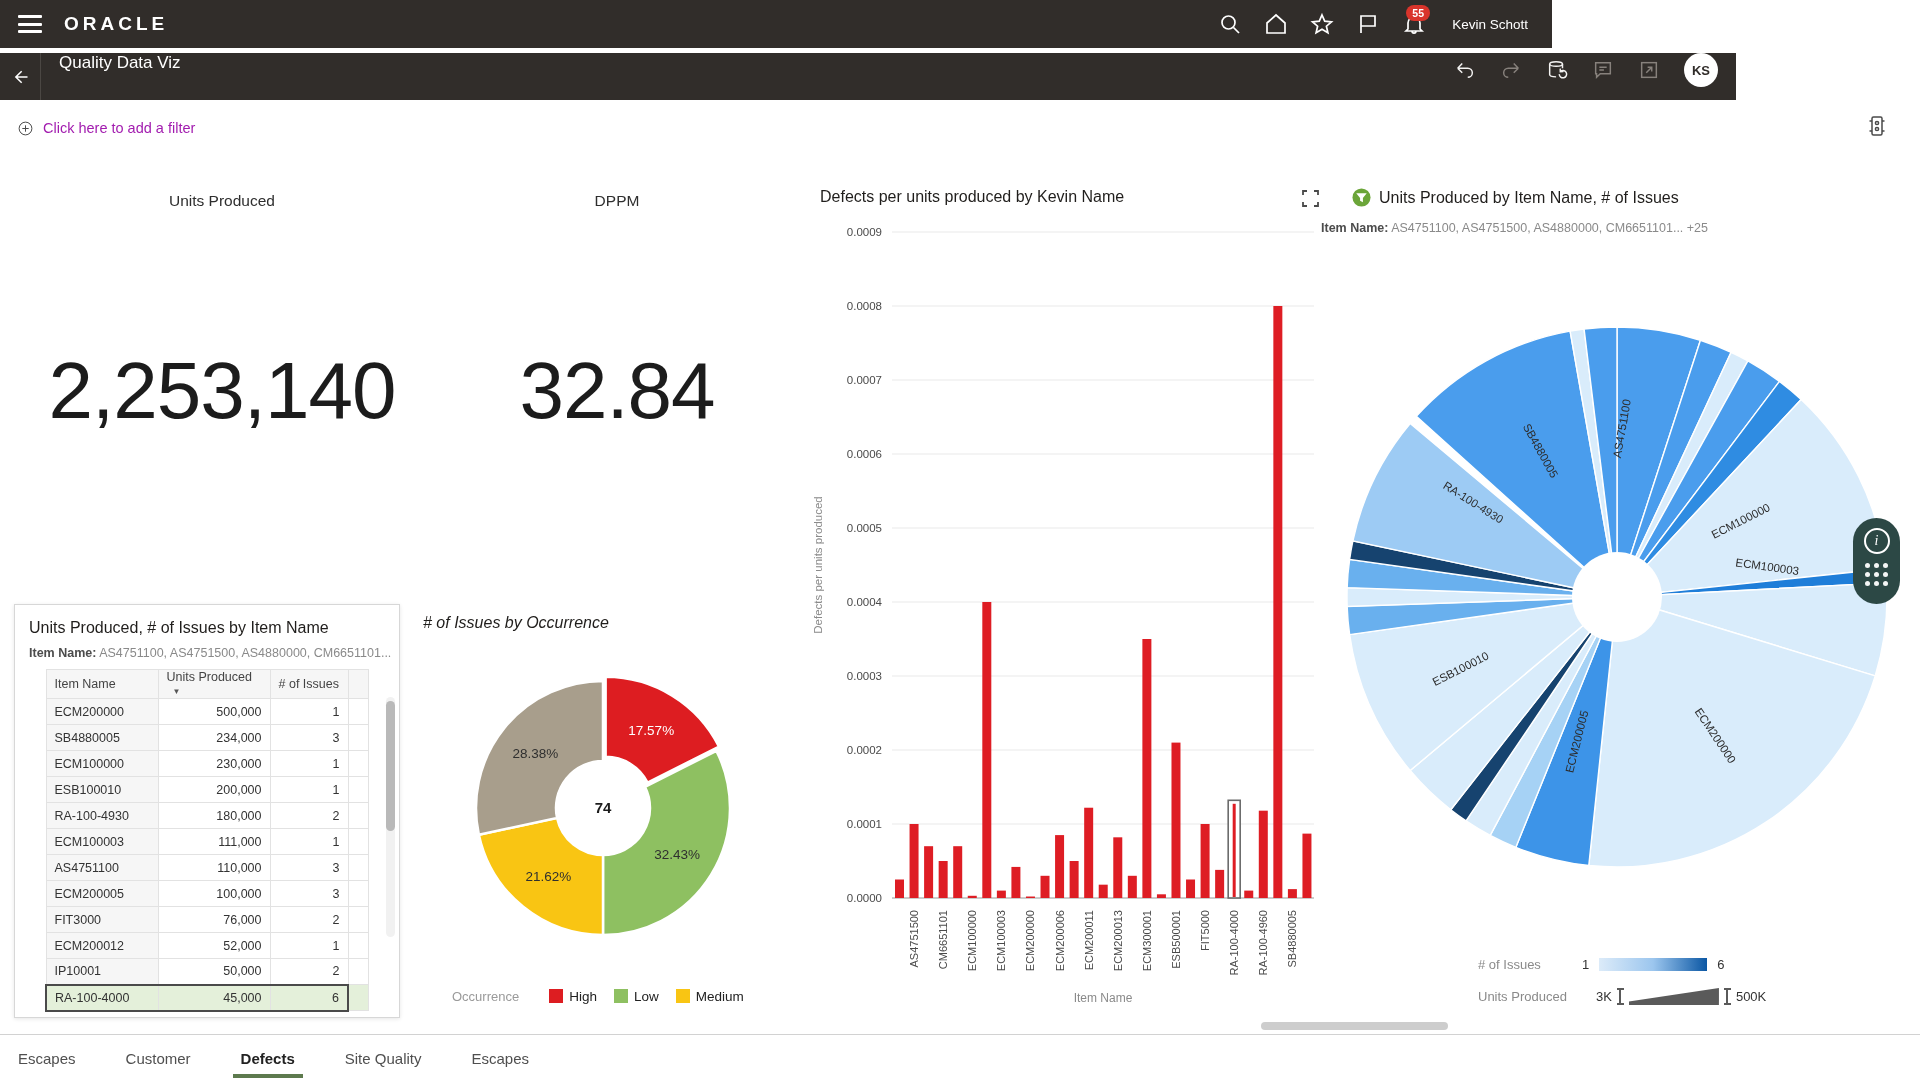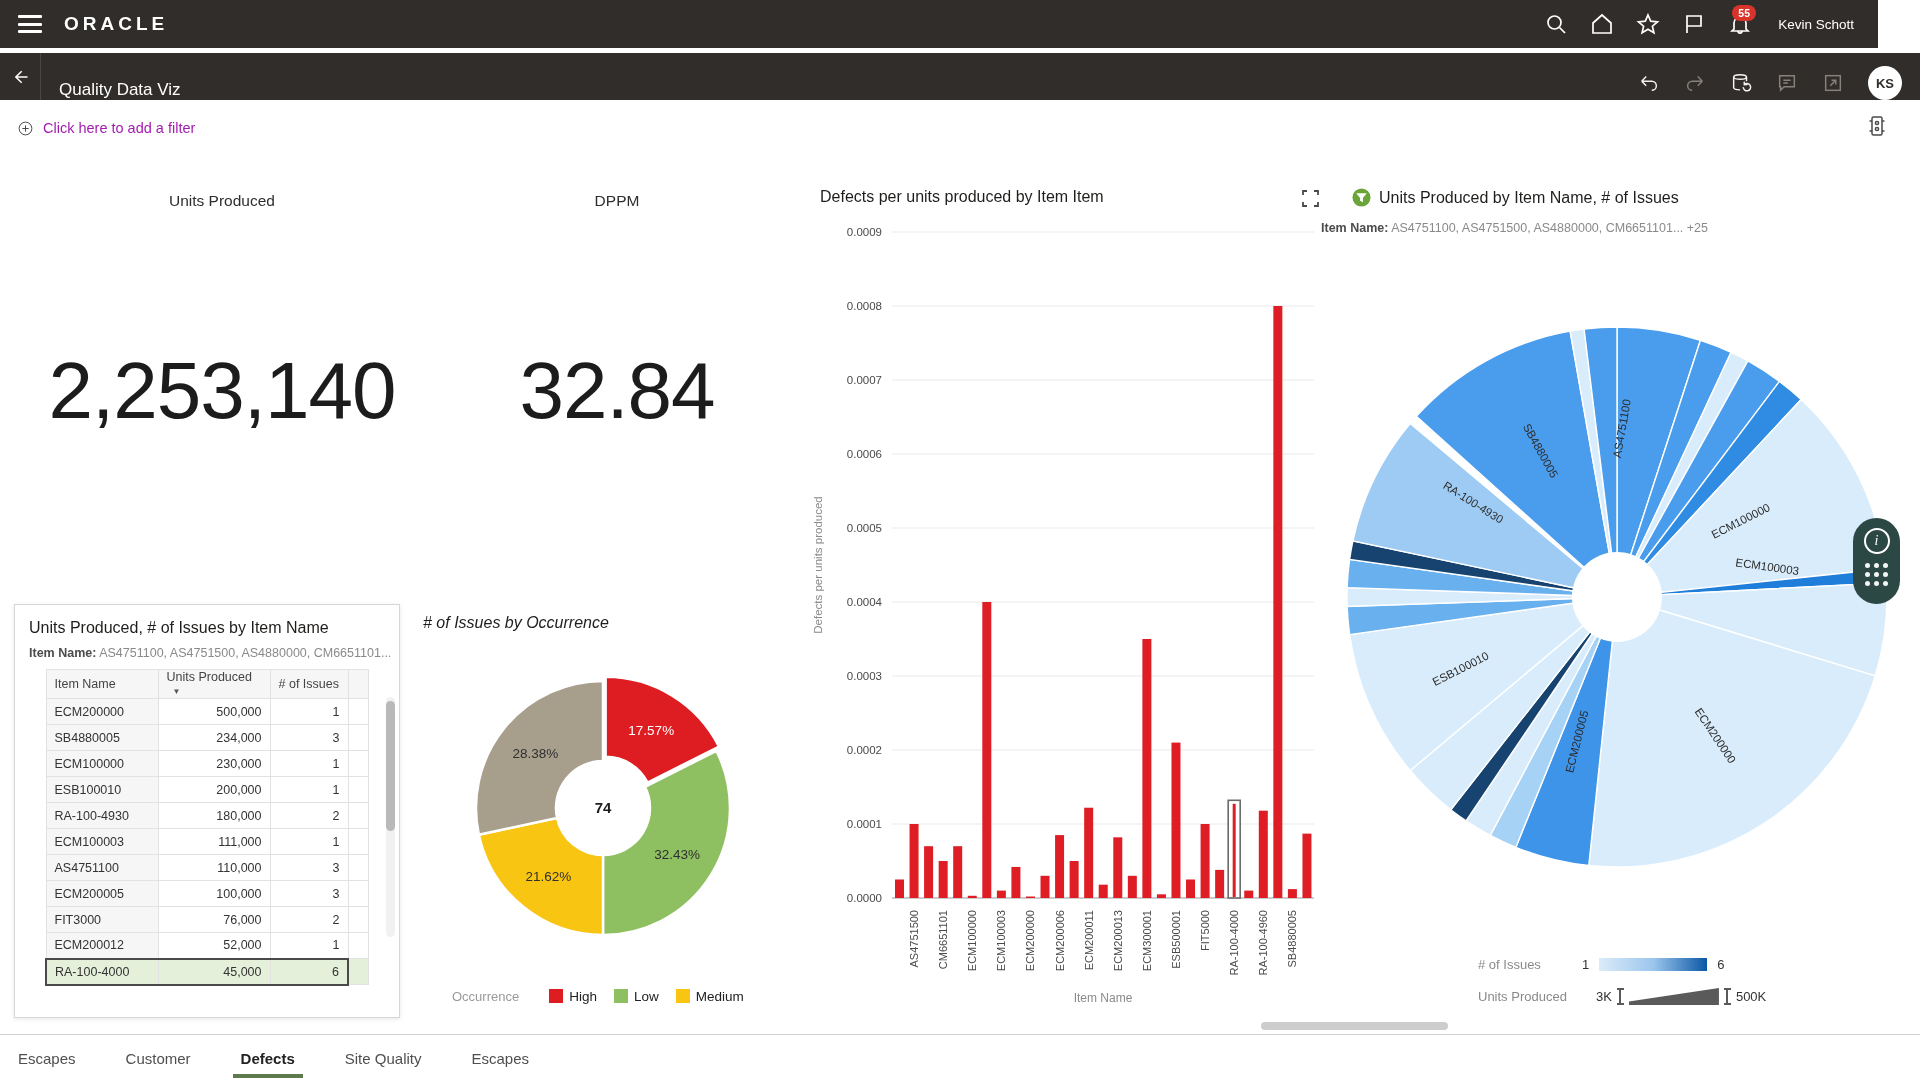--- a/index.html
+++ b/index.html
@@ -1,30 +1,30 @@
 <!DOCTYPE html>
 <html><head>
 <meta charset="utf-8">
 <style>
   html,body{margin:0;padding:0;width:1920px;height:1080px;overflow:hidden;background:#fff;
     font-family:"Liberation Sans","DejaVu Sans",sans-serif;-webkit-font-smoothing:antialiased;}
   .abs{position:absolute;}
   
-  #topbar{position:absolute;left:0;top:0;width:1878px;height:48px;background:#312d2a;display:flex;align-items:center;}
+  #topbar{position:absolute;left:0;top:0;width:1552px;height:48px;background:#312d2a;display:flex;align-items:center;}
   #topbar .hamburger{width:24px;height:18px;margin-left:18px;display:flex;flex-direction:column;justify-content:space-between;cursor:pointer;}
   #topbar .hamburger span{display:block;height:3px;background:#fff;border-radius:1px;}
   #brand{color:#fff;font-size:19px;font-weight:bold;letter-spacing:4px;margin-left:22px;}
   #topbar-right{margin-left:auto;display:flex;align-items:center;gap:22px;margin-right:24px;}
   .tb-icon{width:24px;height:24px;position:relative;cursor:pointer;flex:0 0 auto;}
   .tb-icon svg{width:24px;height:24px;stroke:#fff;fill:none;stroke-width:1.7;}
   .badge{position:absolute;top:-7px;left:4px;min-width:24px;height:16px;background:#d9342b;border-radius:9px;
     color:#fff;font-size:10.5px;font-weight:bold;display:flex;align-items:center;justify-content:center;padding:0 4px;box-sizing:border-box;}
   #user-name{color:#fff;font-size:13.5px;margin-left:4px;}
   
-  #cmdbar{position:absolute;left:0;top:53px;width:1920px;height:47px;background:#312d2a;display:flex;align-items:flex-end;}
+  #cmdbar{position:absolute;left:0;top:53px;width:1736px;height:47px;background:#312d2a;display:flex;align-items:flex-start;}
   #back-btn{width:40px;height:47px;display:flex;align-items:center;justify-content:center;cursor:pointer;}
   #back-btn svg{width:20px;height:20px;stroke:#fff;fill:none;stroke-width:1.8;}
   #cmd-divider{width:1px;height:47px;background:#4b4743;}
   #page-title{color:#fff;font-size:17px;margin-left:18px;}
   #cmdbar-right{margin-left:auto;display:flex;align-items:center;gap:24px;margin-right:18px;}
   .cmd-icon{width:22px;height:22px;cursor:pointer;}
   .cmd-icon svg{width:22px;height:22px;fill:none;stroke-width:1.6;}
   .icon-on svg{stroke:#f4f3f2;}
   .icon-off svg{stroke:#87817c;}
   #avatar{width:34px;height:34px;border-radius:50%;background:#fff;color:#312d2a;font-weight:bold;font-size:13px;
@@ -277,20 +277,26 @@
             <td class="c1 bsel">76,000</td>
             <td class="c2 bsel lastsel">2</td>
             <td class="c3"></td>
           </tr>
           <tr>
             <td class="c0 bsel">ECM200012</td>
             <td class="c1 bsel">52,000</td>
             <td class="c2 bsel lastsel">1</td>
             <td class="c3"></td>
           </tr>
+          <tr>
+            <td class="c0 bsel">IP10001</td>
+            <td class="c1 bsel">50,000</td>
+            <td class="c2 bsel lastsel">2</td>
+            <td class="c3"></td>
+          </tr>
           <tr class="selected">
             <td class="c0 bsel">RA-100-4000</td>
             <td class="c1 bsel">45,000</td>
             <td class="c2 bsel lastsel">6</td>
             <td class="c3"></td>
           </tr>
         </tbody>
     </table>
   </div>
   <div id="v-scroll">
@@ -319,21 +325,21 @@
     <div class="lg-item">
       <span class="lg-swatch" style="background: rgb(142, 192, 97);"></span>
       <span class="lg-label">Low</span>
     </div>
     <div class="lg-item">
       <span class="lg-swatch" style="background: rgb(249, 197, 19);"></span>
       <span class="lg-label">Medium</span>
     </div>
   </div>
 
-<div id="bar-title">Defects per units produced by Item Item</div>
+<div id="bar-title">Defects per units produced by Kevin Name</div>
 <div id="bar-expand">
   <svg viewBox="0 0 17 17">
       <path d="M1 5 L1 1 L5 1 M12 1 L16 1 L16 5 M16 12 L16 16 L12 16 M5 16 L1 16 L1 12"></path>
     </svg>
 </div>
 <svg id="bar-svg" class="abs" style="left:800px;top:180px;" width="540" height="838">
     <text x="82" y="722" text-anchor="end" font-size="11.5" fill="#4a4a4a">0.0000</text>
     <line x1="92" y1="644" x2="514" y2="644" stroke="#e9e9e9" stroke-width="1"></line>
     <text x="82" y="648" text-anchor="end" font-size="11.5" fill="#4a4a4a">0.0001</text>
     <line x1="92" y1="570" x2="514" y2="570" stroke="#e9e9e9" stroke-width="1"></line>

